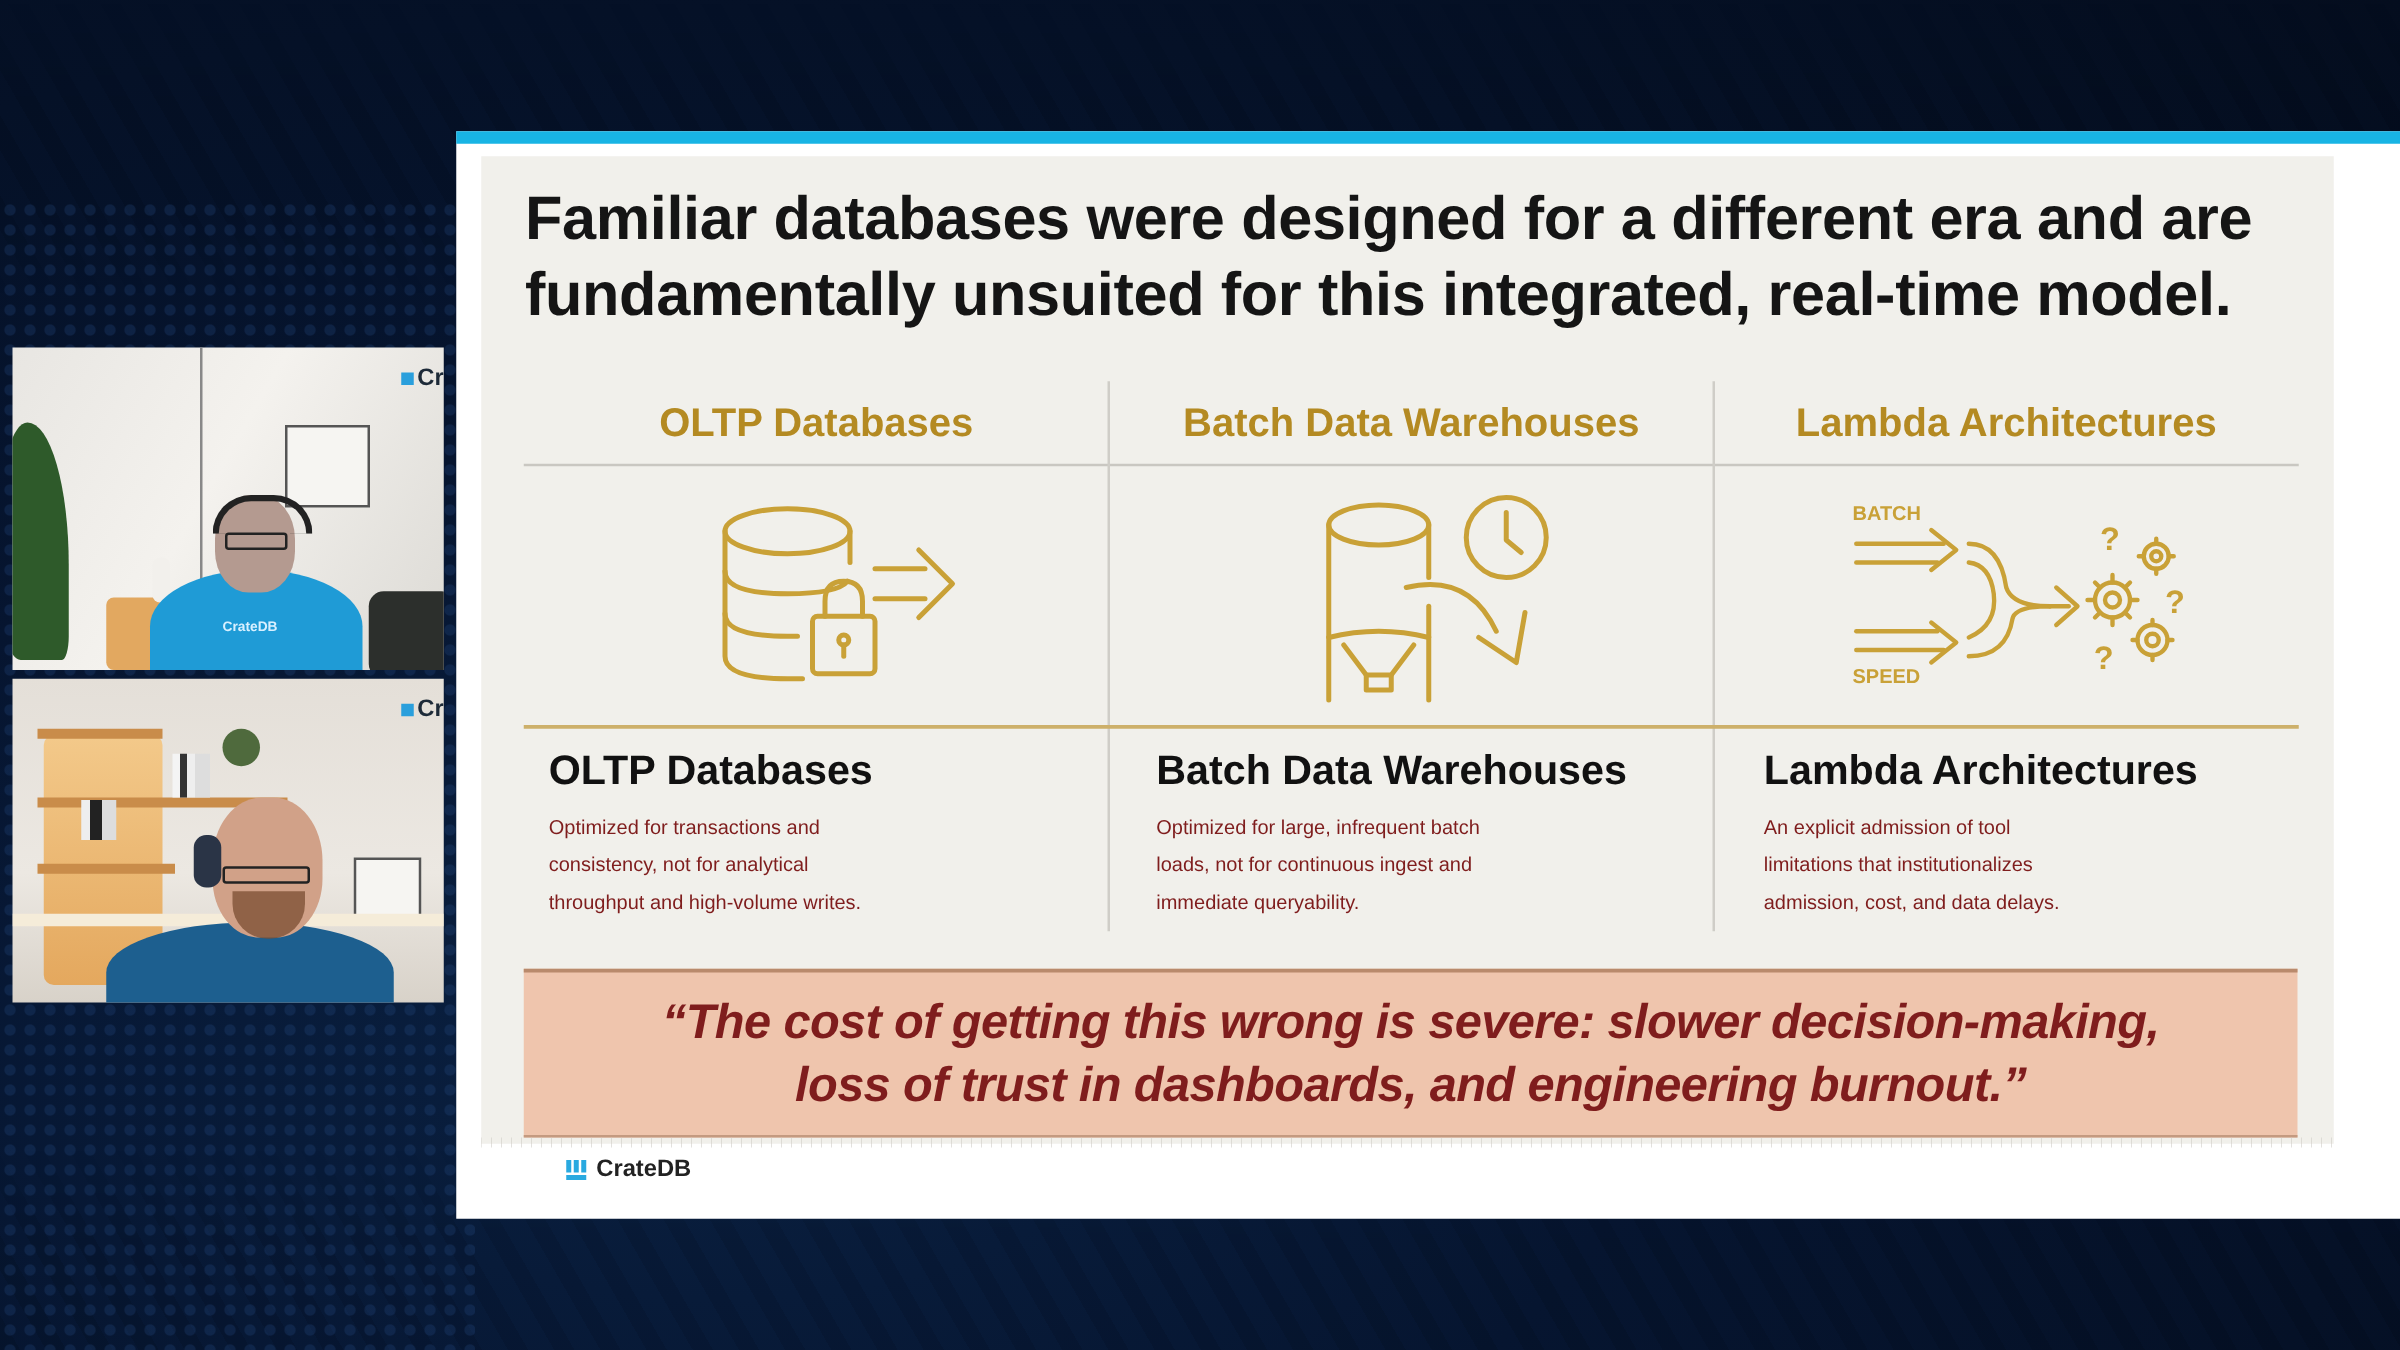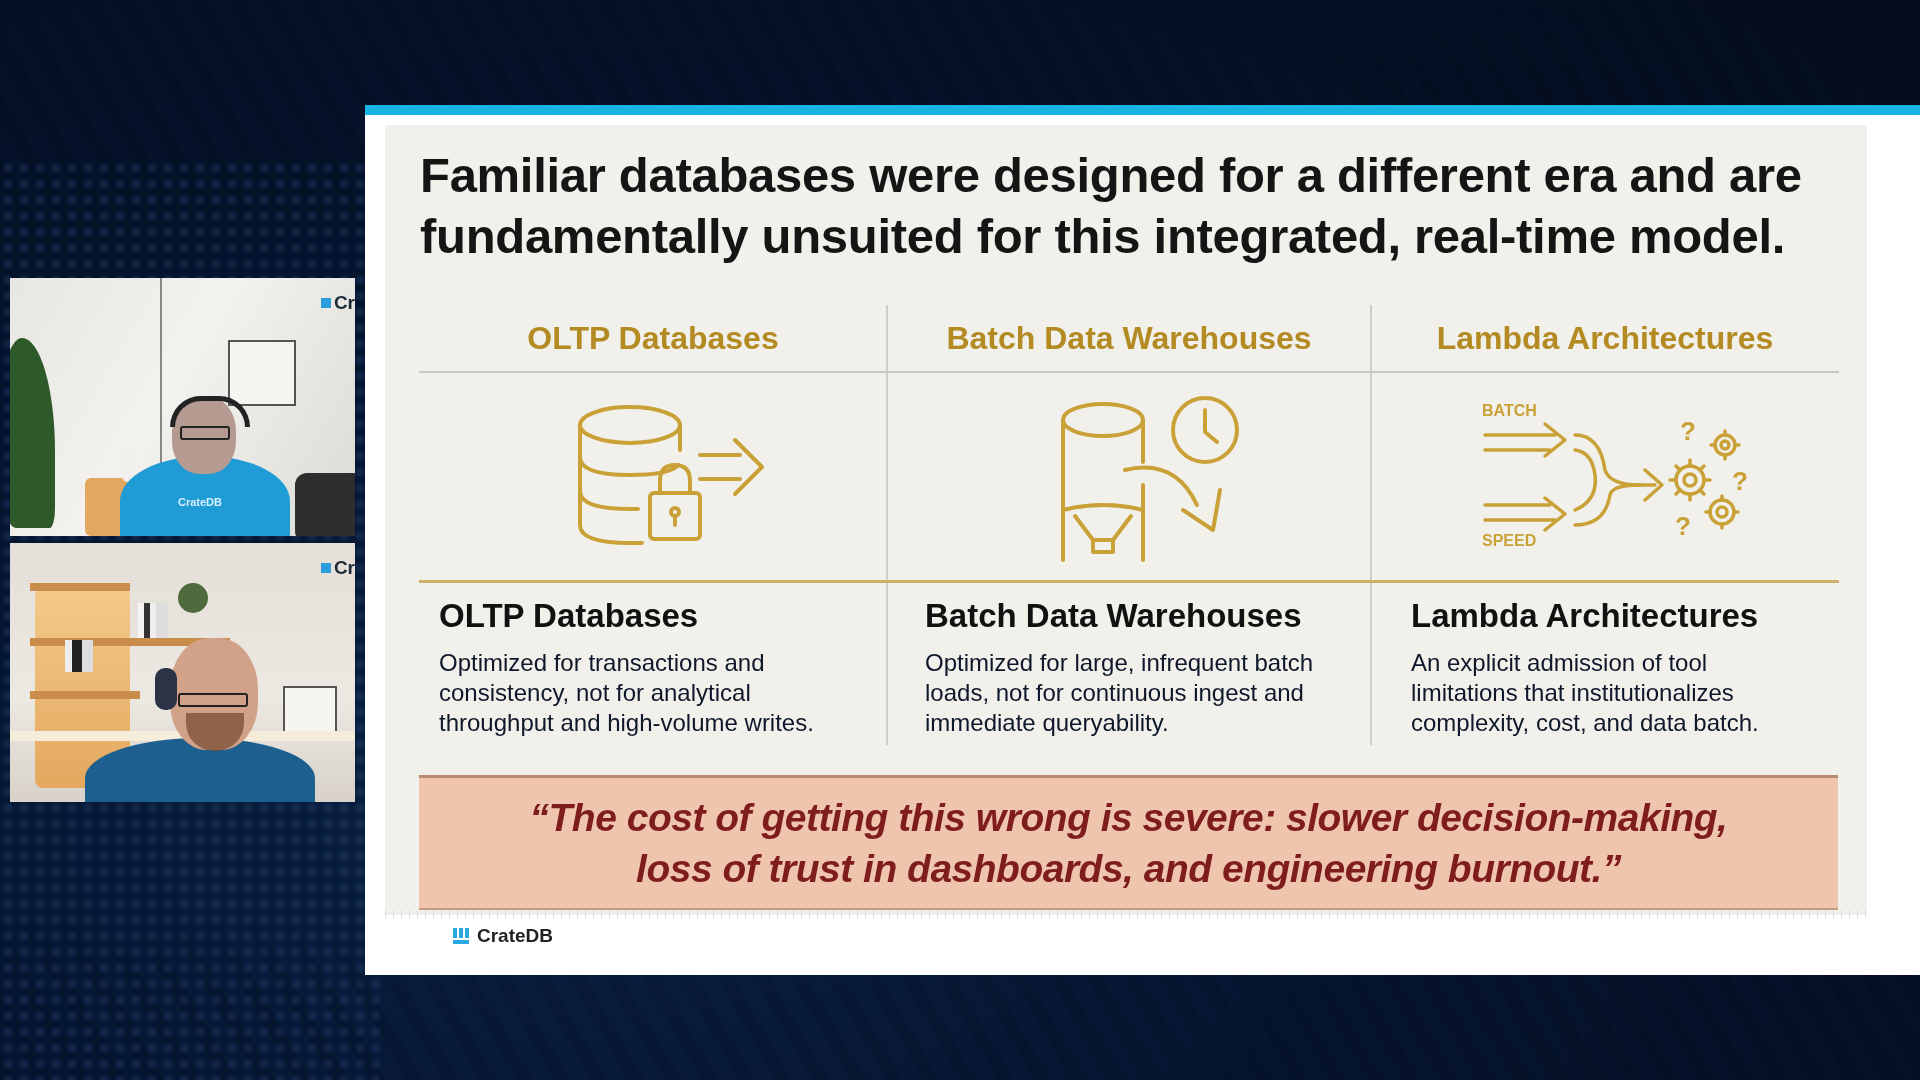--- a/index.html
+++ b/index.html
@@ -59,21 +59,21 @@
     font-size:32px; font-weight:bold; color:#b48a22;
   }
   .hline-gray { position:absolute; left:34px; top:246px; width:1420px; height:2px; background:#c9c7c1; }
   .hline-gold { position:absolute; left:34px; top:455px; width:1420px; height:3px; background:#cdb06a; }
   .vline { position:absolute; width:2px; background:#cfcdc7; top:180px; height:440px; }
   .icon { position:absolute; }
   .card-title {
     position:absolute; top:472px; font-size:33px; font-weight:bold; color:#111;
   }
   .card-body {
-    position:absolute; top:523px; font-size:24px; color:#0f172a; line-height:30px;
+    position:absolute; top:523px; font-size:16px; color:#7f1d1d; line-height:30px;
   }
   .quote-box {
     position:absolute; left:34px; top:650px; width:1419px; height:130px;
     background:#efc5ad; border-top:3px solid #b98a6c; border-bottom:2px solid #c49a80;
     display:flex; align-items:center; justify-content:center; text-align:center;
   }
   .quote-text {
     font-size:39px; font-weight:bold; font-style:italic; color:#7f1d1d; line-height:51px;
     letter-spacing:-0.5px;
   }
@@ -221,21 +221,21 @@
     <div class="card-body" style="left:540px;">
       <div>Optimized for large, infrequent batch</div>
       <div>loads, not for continuous ingest and</div>
       <div>immediate queryability.</div>
     </div>
 
     <div class="card-title" style="left:1026px;">Lambda Architectures</div>
     <div class="card-body" style="left:1026px;">
       <div>An explicit admission of tool</div>
       <div>limitations that institutionalizes</div>
-      <div>complexity, cost, and data batch.</div>
+      <div>admission, cost, and data delays.</div>
     </div>
 
     <div class="quote-box">
       <div class="quote-text">
         <div>“The cost of getting this wrong is severe: slower decision-making,</div>
         <div>loss of trust in dashboards, and engineering burnout.”</div>
       </div>
     </div>
     <div class="ruler"></div>
   </div>

